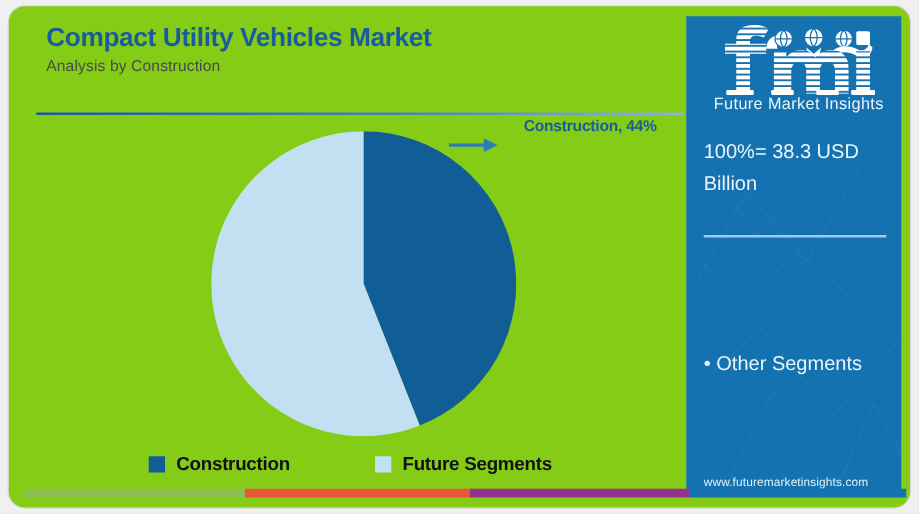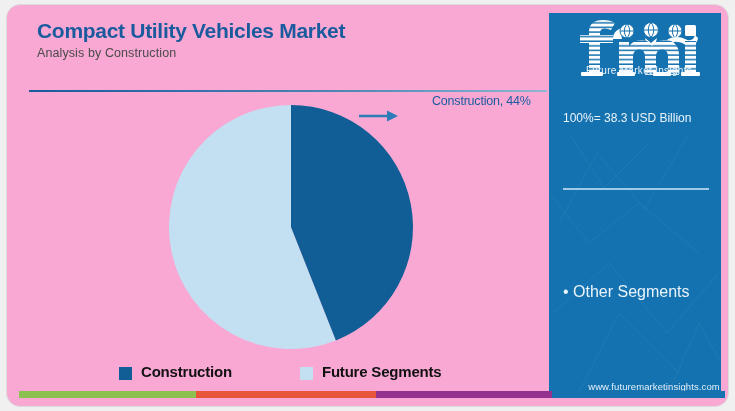--- a/index.html
+++ b/index.html
@@ -6,21 +6,21 @@
   html, body {
     width: 735px; height: 411px;
     background: #f0f0f0;
     font-family: "Liberation Sans", sans-serif;
     overflow: hidden;
   }
   #card {
     position: absolute;
     left: 6px; top: 4px;
     width: 723px; height: 403px;
-    background: #f9a8d4;
+    background: #84cc16;
     border: 1px solid #dcdcdc;
     border-radius: 14px;
     overflow: hidden;
   }
 
   
   #header { position: absolute; left: 30px; top: 14px; width: 500px; }
   #page-title {
     font-size: 21px;
     font-weight: bold;
@@ -49,37 +49,37 @@
 
   #callout {
     position: absolute;
     left: 352px; top: 104px;
     width: 40px; height: 14px;
   }
   #callout svg { display: block; }
 
   #callout-label {
     position: absolute;
-    left: 425px; top: 89px;
+    left: 412px; top: 89px;
     font-size: 12.5px;
-    font-weight: normal;
+    font-weight: bold;
     color: #1a5b9e;
     white-space: nowrap;
     letter-spacing: -0.2px;
   }
 
   
   #legend {
     position: absolute;
     left: 112px; top: 358px;
     display: flex;
     align-items: center;
     gap: 68px;
   }
-  .legend-item { display: flex; align-items: flex-end; gap: 9px; }
+  .legend-item { display: flex; align-items: center; gap: 9px; }
   .legend-swatch { width: 13px; height: 13px; display: block; }
   .legend-text {
     font-size: 15px;
     font-weight: bold;
     color: #111111;
     letter-spacing: -0.2px;
   }
 
   
   #sidebar {
@@ -88,56 +88,56 @@
     width: 172px; height: 379px;
     background: #1572b0;
     overflow: hidden;
   }
   #sidebar-texture { position: absolute; inset: 0; opacity: 0.30; }
 
   #logo { position: absolute; left: 18px; top: 6px; width: 142px; height: 62px; }
   #logo svg { display: block; }
   #logo-tagline {
     position: absolute;
-    left: 20px; top: 52px;
+    left: 20px; top: 62px;
     width: 140px;
     text-align: center;
-    font-size: 10px;
+    font-size: 13px;
     color: #eaf4fb;
     letter-spacing: 0.3px;
   }
 
   #sidebar-value {
     position: absolute;
     left: 14px; top: 96px;
     width: 150px;
-    font-size: 12px;
+    font-size: 16px;
     color: #eaf4fb;
     line-height: 1.65;
   }
 
   #sidebar-divider {
     position: absolute;
     left: 14px; top: 175px;
     width: 146px; height: 2px;
     background: #9fcbe6;
   }
 
   #sidebar-bullet {
     position: absolute;
     left: 14px; top: 270px;
     font-size: 16px;
     color: #eaf4fb;
   }
 
   #sidebar-url {
     position: absolute;
-    left: 30px; top: 368px;
+    left: 14px; top: 368px;
     width: 150px;
-    text-align: center;
+    text-align: left;
     font-size: 9.5px;
     color: #e3f0f9;
     letter-spacing: 0.1px;
   }
 
   
   #bottom-bar {
     position: absolute;
     left: 12px; bottom: 8px;
     width: 706px; height: 7px;

